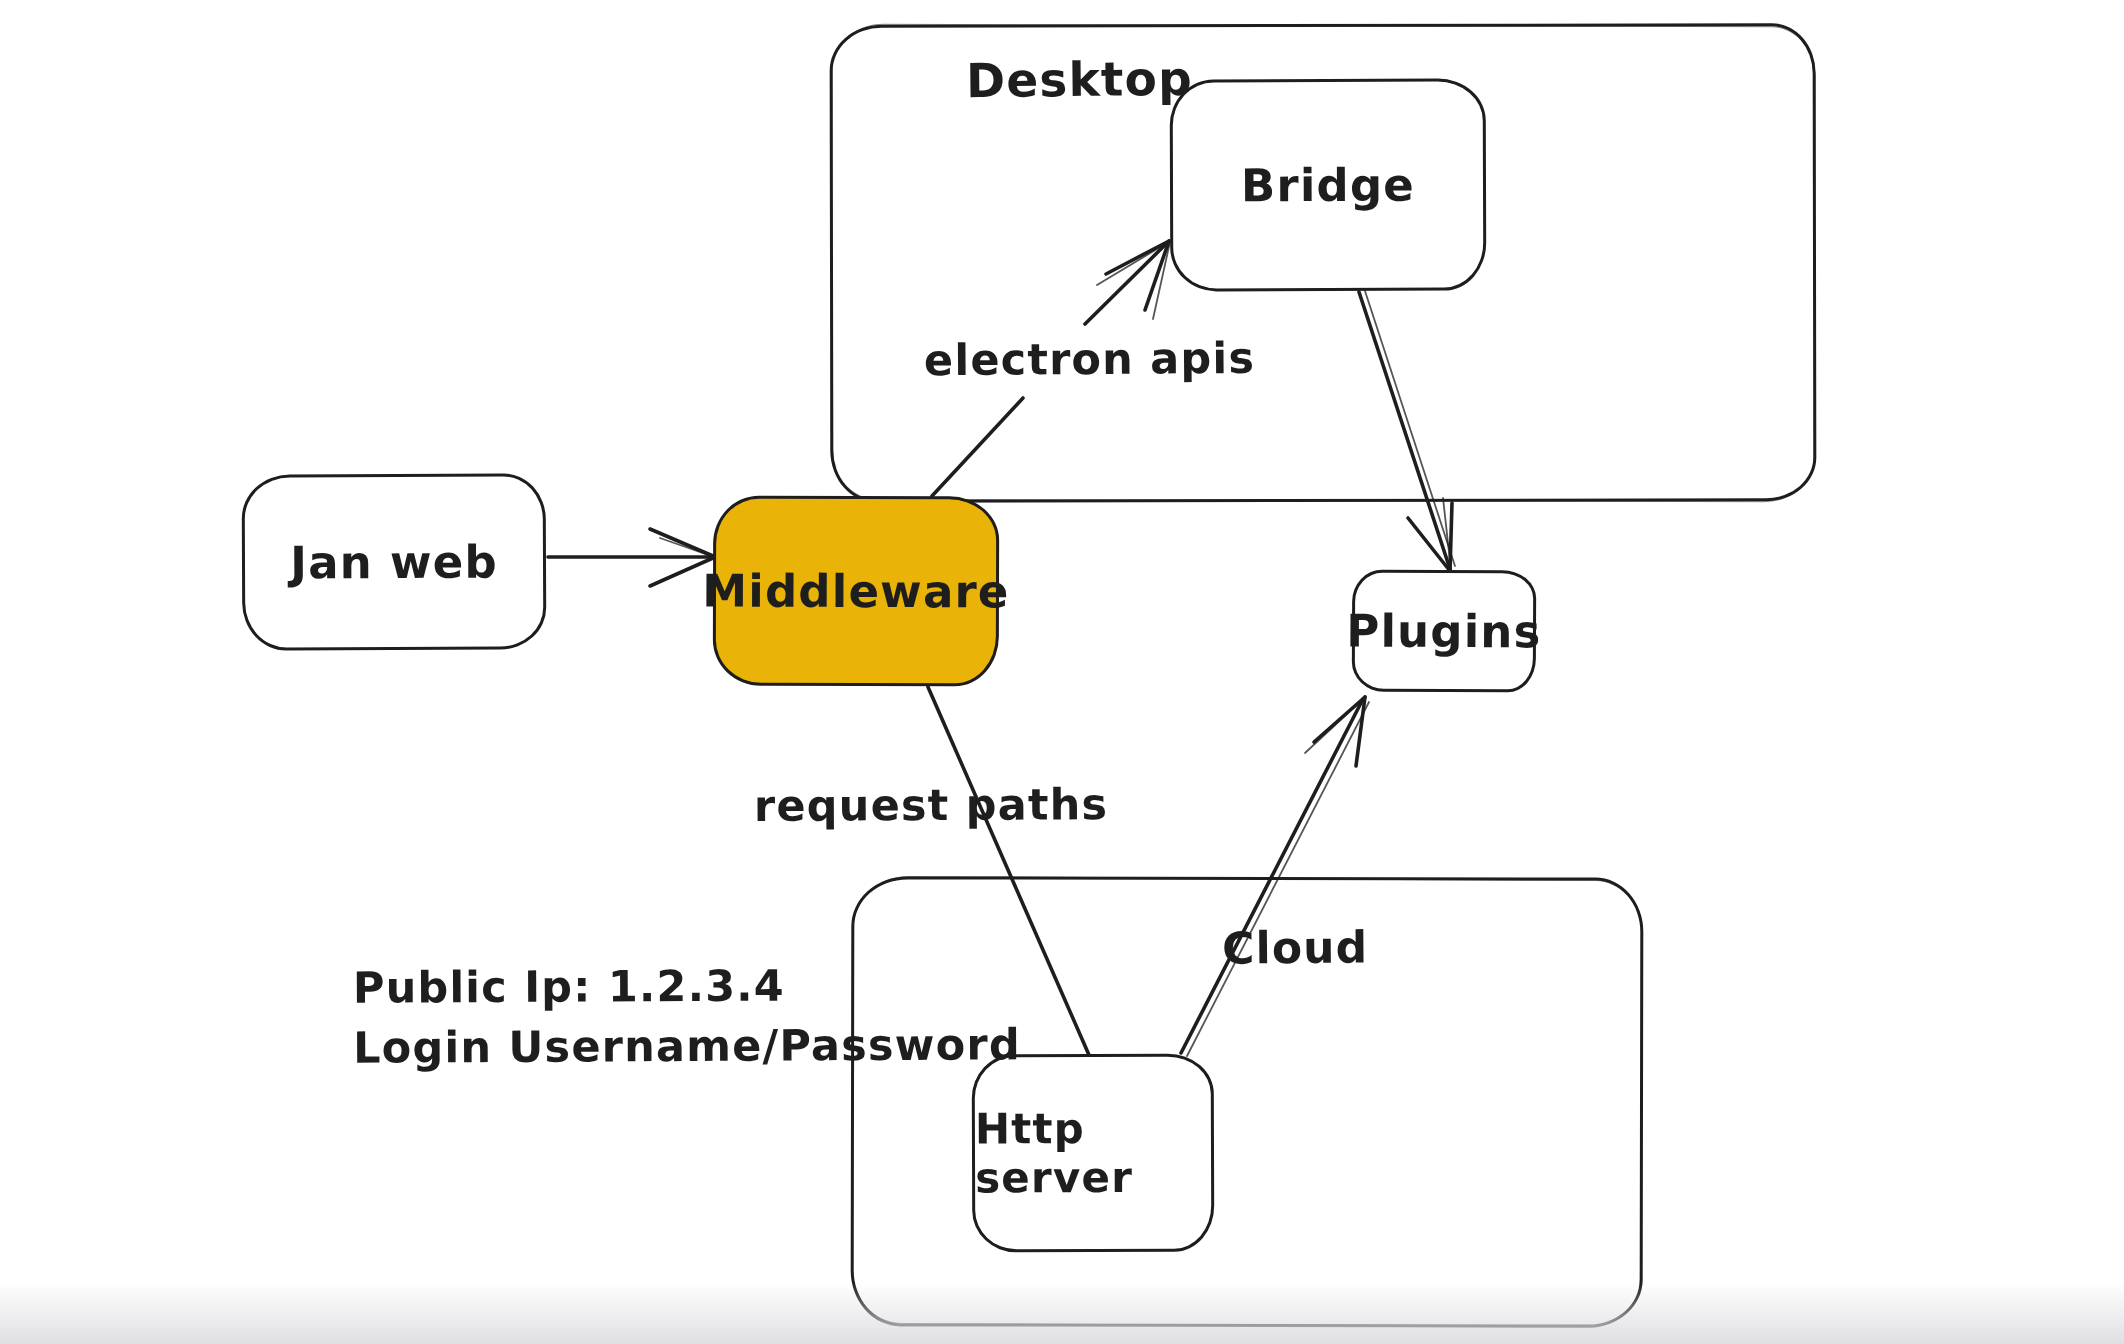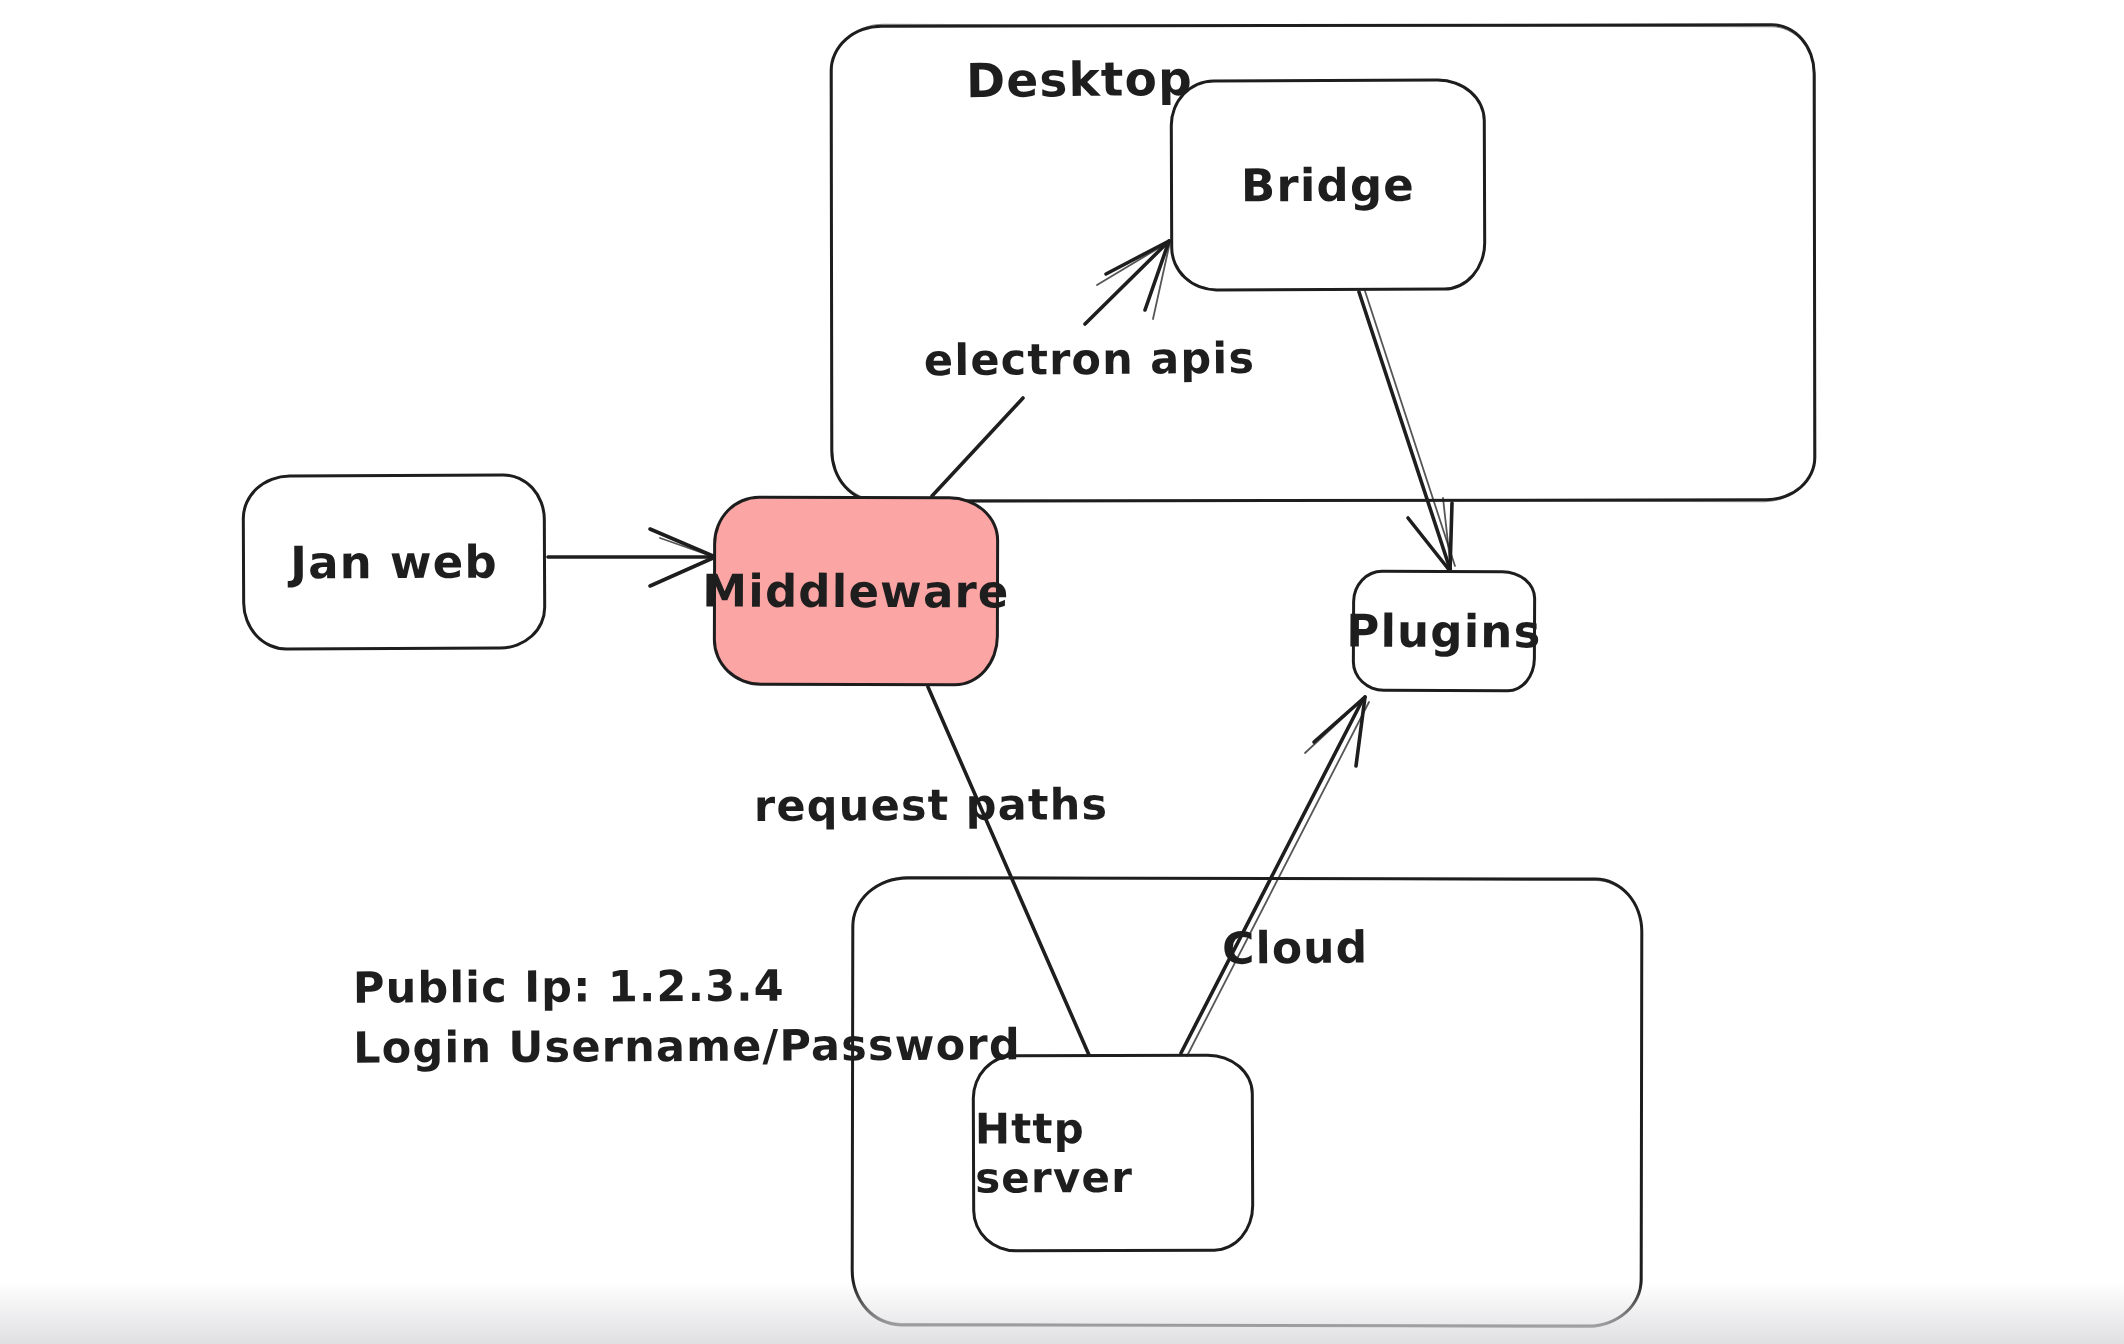--- a/index.html
+++ b/index.html
@@ -11,27 +11,27 @@
   .box{position:absolute;border:3.5px solid #1e1e1e;background:transparent;box-sizing:border-box;}
   .box::after{content:"";position:absolute;inset:-2px;border:1.6px solid rgba(30,30,30,.5);
               border-radius:inherit;transform:rotate(.25deg);pointer-events:none;}
 
   .desktop{left:830px;top:24px;width:986px;height:478px;
            border-radius:52px 44px 50px 46px/46px 50px 44px 52px;transform:rotate(-.1deg);}
   .cloud{left:851px;top:877px;width:792px;height:450px;
          border-radius:56px 48px 54px 50px/50px 54px 48px 56px;transform:rotate(.1deg);}
   .jan-web{left:242px;top:474px;width:304px;height:176px;background:#fff;
            border-radius:48px 42px 46px 44px/44px 46px 42px 48px;transform:rotate(-.25deg);}
-  .middleware{left:713px;top:496px;width:286px;height:190px;background:#fca5a5;
+  .middleware{left:713px;top:496px;width:286px;height:190px;background:#eab308;
               border-radius:46px 50px 44px 48px/48px 44px 50px 46px;transform:rotate(.15deg);}
   .bridge{left:1170px;top:79px;width:316px;height:212px;background:#fff;
           border-radius:44px 48px 42px 46px/46px 42px 48px 44px;transform:rotate(-.2deg);}
   .plugins{left:1352px;top:570px;width:184px;height:122px;background:#fff;
            border-radius:30px 34px 28px 32px/32px 28px 34px 30px;transform:rotate(.25deg);}
-  .http-server{left:972px;top:1054px;width:282px;height:198px;background:#fff;
+  .http-server{left:972px;top:1054px;width:242px;height:198px;background:#fff;
                border-radius:42px 46px 40px 44px/44px 40px 46px 42px;transform:rotate(-.2deg);}
 
   
   .lbl{position:absolute;white-space:nowrap;font-weight:600;letter-spacing:1.2px;color:#1e1e1e;}
   .node-lbl{display:flex;align-items:center;justify-content:center;width:100%;height:100%;
             font-size:45px;font-weight:600;letter-spacing:1.2px;}
   .desktop-lbl{left:966px;top:52px;font-size:47px;transform:rotate(-.6deg);}
   .cloud-lbl{left:1222px;top:922px;font-size:44px;transform:rotate(-.5deg);}
   .electron-lbl{left:924px;top:334px;font-size:43px;transform:rotate(-.4deg);}
   .request-lbl{left:754px;top:780px;font-size:43px;transform:rotate(-.3deg);}

